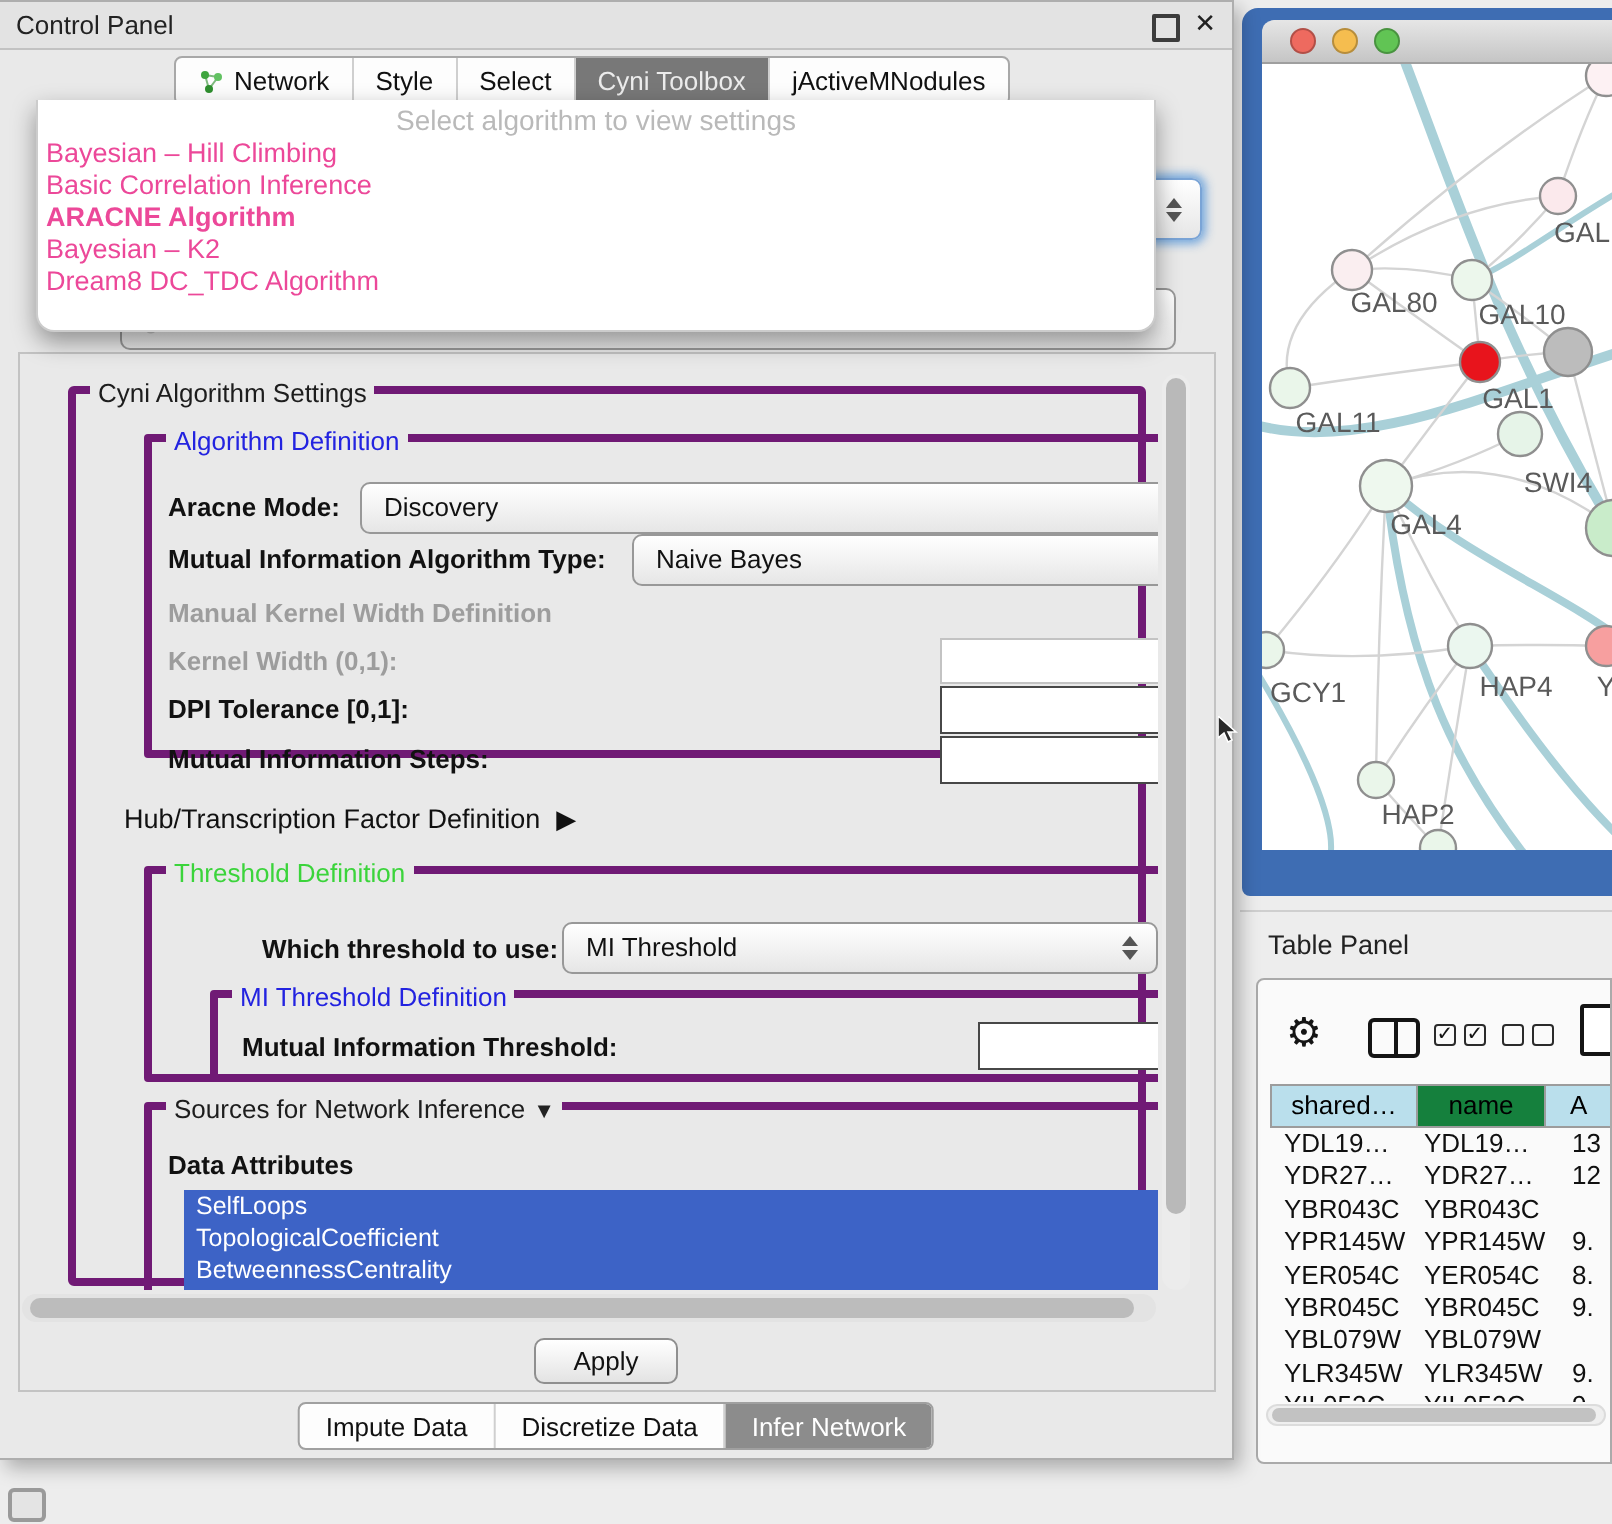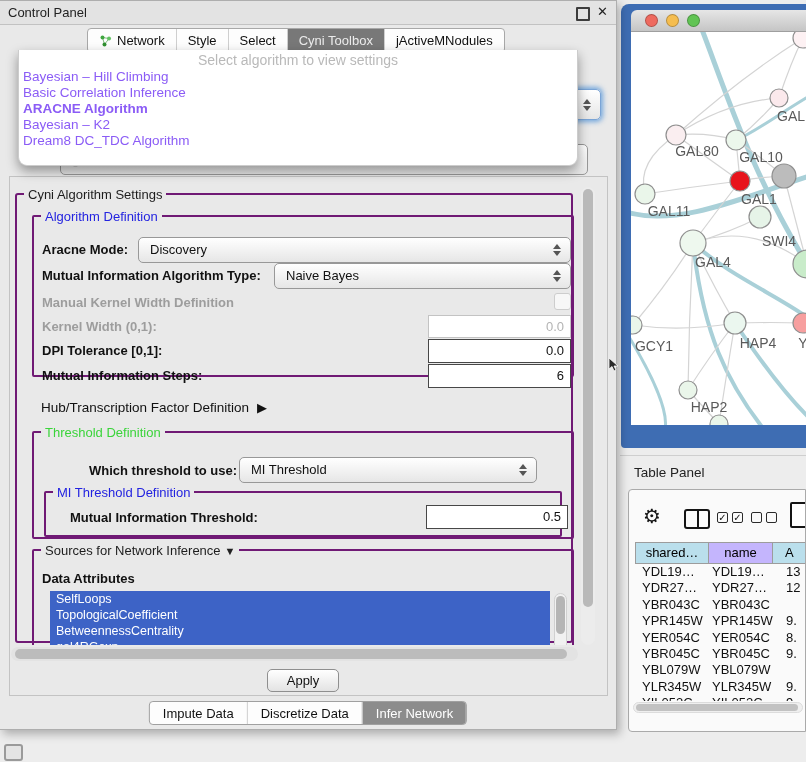--- a/index.html
+++ b/index.html
@@ -33,25 +33,25 @@
   .combo.ghost{color:#c6c6c6;}
   .field{position:absolute;background:#fff;border:1px solid #474747;font-size:13px;line-height:22px;
     text-align:right;padding-right:6px;box-sizing:border-box;color:#111;}
   .field.disabled{border-color:#c3c3c3;color:#b4b4b4;}
 
   
   .dd-popup{position:absolute;left:18px;top:49px;width:560px;height:116px;background:#ffffff;
     border:1px solid #cccccc;border-top:none;border-radius:0 0 9px 9px;
     box-shadow:0 5px 12px rgba(0,0,0,.38);z-index:50;box-sizing:border-box;padding-top:2px;}
   .dd-head{font-size:14px;color:#b9b9b9;text-align:center;line-height:17px;}
-  .dd-item{font-size:13.5px;color:#8b5cf6;line-height:15.9px;padding-left:4px;white-space:nowrap;}
+  .dd-item{font-size:13.5px;color:#ec4899;line-height:15.9px;padding-left:4px;white-space:nowrap;}
   .dd-item.bold{font-weight:bold;}
 
   
-  .group{position:absolute;border:2px solid #701a75;border-radius:2px;box-sizing:border-box;}
+  .group{position:absolute;border:4px solid #701a75;border-radius:2px;box-sizing:border-box;margin-left:19px;}
   .glabel{position:absolute;top:-8px;left:7px;background:#e9e9e9;padding:0 4px;font-size:13px;color:#1d1d1d;white-space:nowrap;}
   .glabel.blue{color:#2323e0;}
   .glabel.green{color:#3bd43b;}
 
   .lbl{position:absolute;font-size:13px;font-weight:bold;color:#111;white-space:nowrap;}
   .lbl.dim{color:#9d9d9d;}
 
   .settings-outer{position:absolute;left:9px;top:175px;width:599px;height:520px;
     border:1px solid #c3c3c3;background:#e9e9e9;box-sizing:border-box;}
   .main-fieldset{position:absolute;left:14px;top:184px;width:565px;height:460px;overflow:hidden;}
@@ -202,21 +202,21 @@
       <span class="cb">✓</span>
       <span class="cb">✓</span>
     </div>
     <div class="cbpair" style="left:122px">
       <span class="cb"></span>
       <span class="cb"></span>
     </div>
     <div class="tw-doc"></div>
     <div class="tbl-header" id="tbl-header">
         <div class="th c0" style="background: rgb(186, 223, 236);">shared…</div>
-        <div class="th c1" style="background: #c4b5fd;">name</div>
+        <div class="th c1" style="background: #15803d;">name</div>
         <div class="th c2" style="background: rgb(186, 223, 236);">A</div>
       </div>
     <div class="tbl-rows" id="tbl-rows">
         <div class="trow">
           <div class="td c0">YDL19…</div>
           <div class="td c1">YDL19…</div>
           <div class="td c2">13</div>
         </div>
         <div class="trow">
           <div class="td c0">YDR27…</div>
@@ -350,21 +350,21 @@
 
       <div class="group" style="left:15px;top:236px;width:542px;height:108px;">
         <span class="glabel green">Threshold Definition</span>
         <span class="lbl" style="left:55px;top:30px;">Which threshold to use:</span>
         <div class="combo" style="left:205px;top:24px;width:298px;height:26px;">
           <span>MI Threshold</span>
           <span class="arrows"></span>
         </div>
         <div class="group" style="left:10px;top:58px;width:518px;height:46px;">
           <span class="glabel blue">MI Threshold Definition</span>
-          <span class="lbl" style="left:24px;top:17px;">Mutual Information Threshold:</span>
+          <span class="lbl" style="left:12px;top:17px;">Mutual Information Threshold:</span>
           <div class="field" style="left:380px;top:12px;width:142px;height:24px;">0.5</div>
         </div>
       </div>
 
       <div class="group" style="left:15px;top:354px;width:542px;height:120px;">
         <span class="glabel"><span>Sources for Network Inference</span><span class="tri-down">▼</span></span>
         <span class="lbl" style="left:8px;top:20px;">Data Attributes</span>
         <div class="attr-list" id="attr-list">
             <div class="attr-item">SelfLoops</div>
             <div class="attr-item">TopologicalCoefficient</div>

